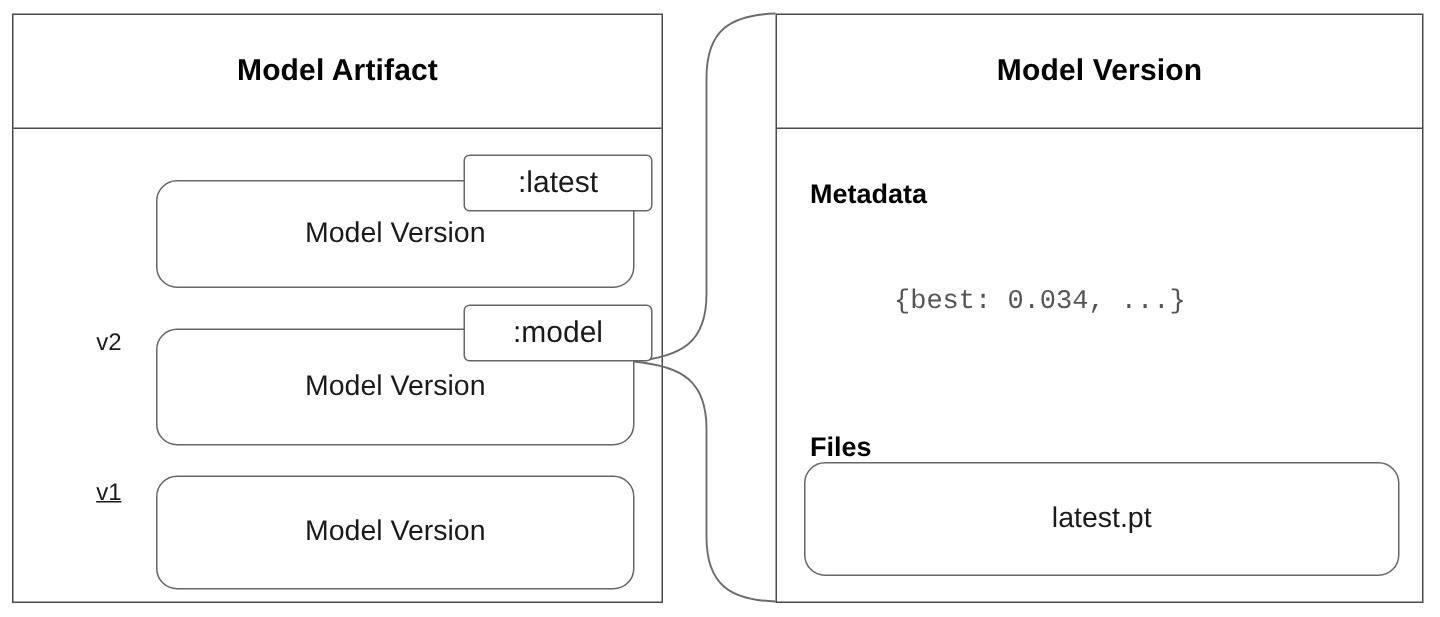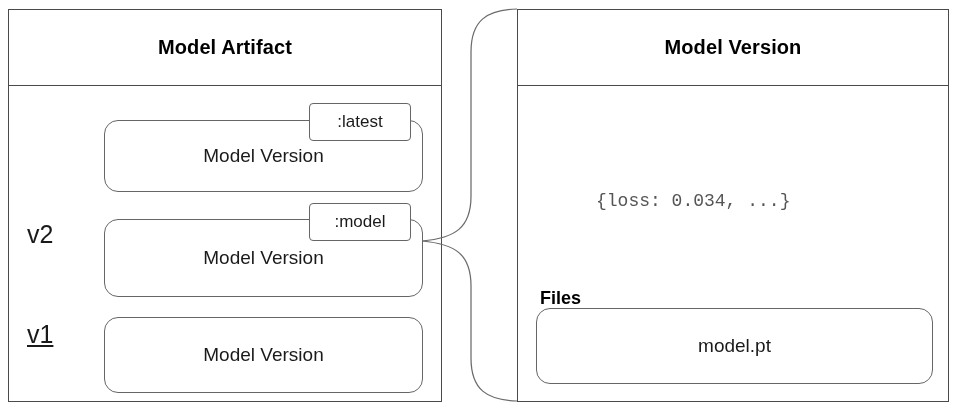--- a/index.html
+++ b/index.html
@@ -64,43 +64,43 @@
     justify-content: center;
     font-size: 19px;
     color: #1a1a1a;
   }
 
   
   .version-row { position: absolute; left: 0; right: 0; }
   .version-label {
     position: absolute;
     width: 54px;
-    text-align: left;
-    font-size: 25px;
+    text-align: right;
+    font-size: 16px;
     color: #1a1a1a;
   }
   .version-box {
     position: absolute;
     left: 95px;
     width: 319px;
   }
 
   
   .tag-chip {
     position: absolute;
     box-sizing: border-box;
     border: 1.25px solid #666666;
     border-radius: 4px;
     background: #ffffff;
     height: 38px;
-    width: 102px;
+    width: 126px;
     display: flex;
     align-items: center;
     justify-content: center;
-    font-size: 17px;
+    font-size: 20px;
     color: #1a1a1a;
     z-index: 4;
   }
 
   
   .section-heading {
     position: absolute;
     font-size: 18px;
     font-weight: bold;
     color: #000000;
@@ -181,25 +181,26 @@
   </div>
 
   <div class="panel" id="version-panel">
 
     <div class="panel-header">
       <span class="panel-title">Model Version</span>
     </div>
 
     <div class="panel-body">
 
-
-      <span class="metadata-value" style="left:78px; top:105px;">{loss: 0.034, ...}</span>
+      <span class="section-heading" style="left:22px; top:33px;">Metadata</span>
+
+      <span class="metadata-value" style="left:78px; top:105px;">{best: 0.034, ...}</span>
 
       <span class="section-heading" style="left:22px; top:178px;margin-top:24px;">Files</span>
 
       <div class="node-box file-box" style="left:18px; top:222px; width:397px;">
-        <span>model.pt</span>
+        <span>latest.pt</span>
       </div>
 
     </div>
   </div>
 
 </div>
 
 </body></html>

